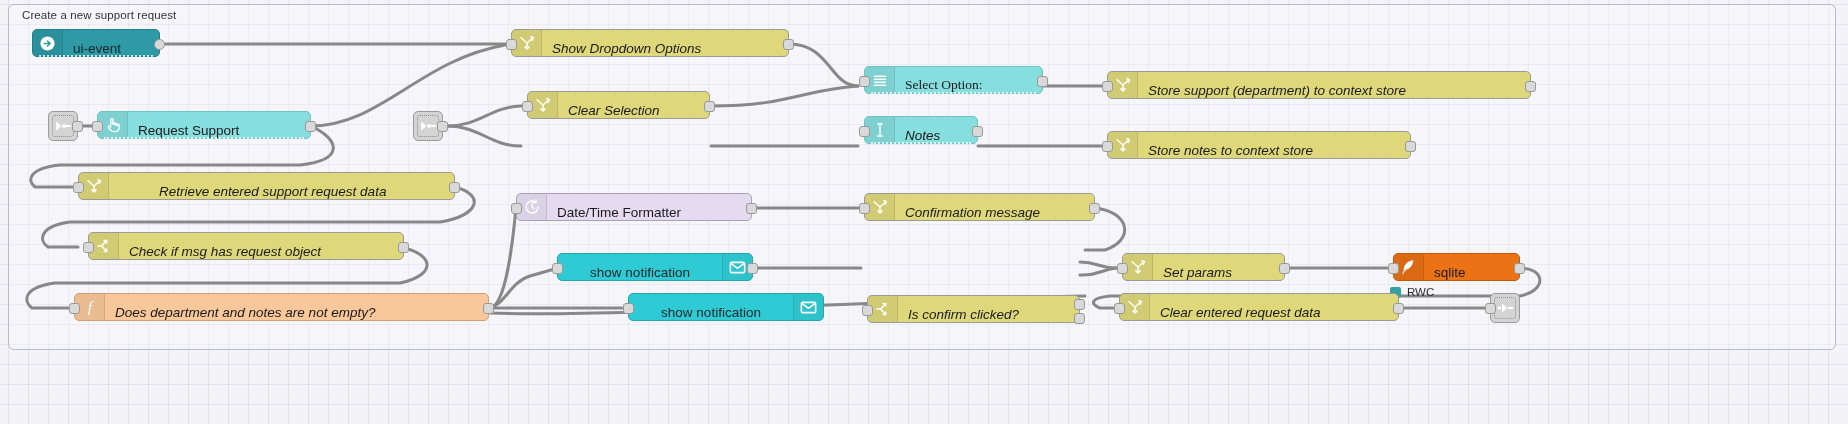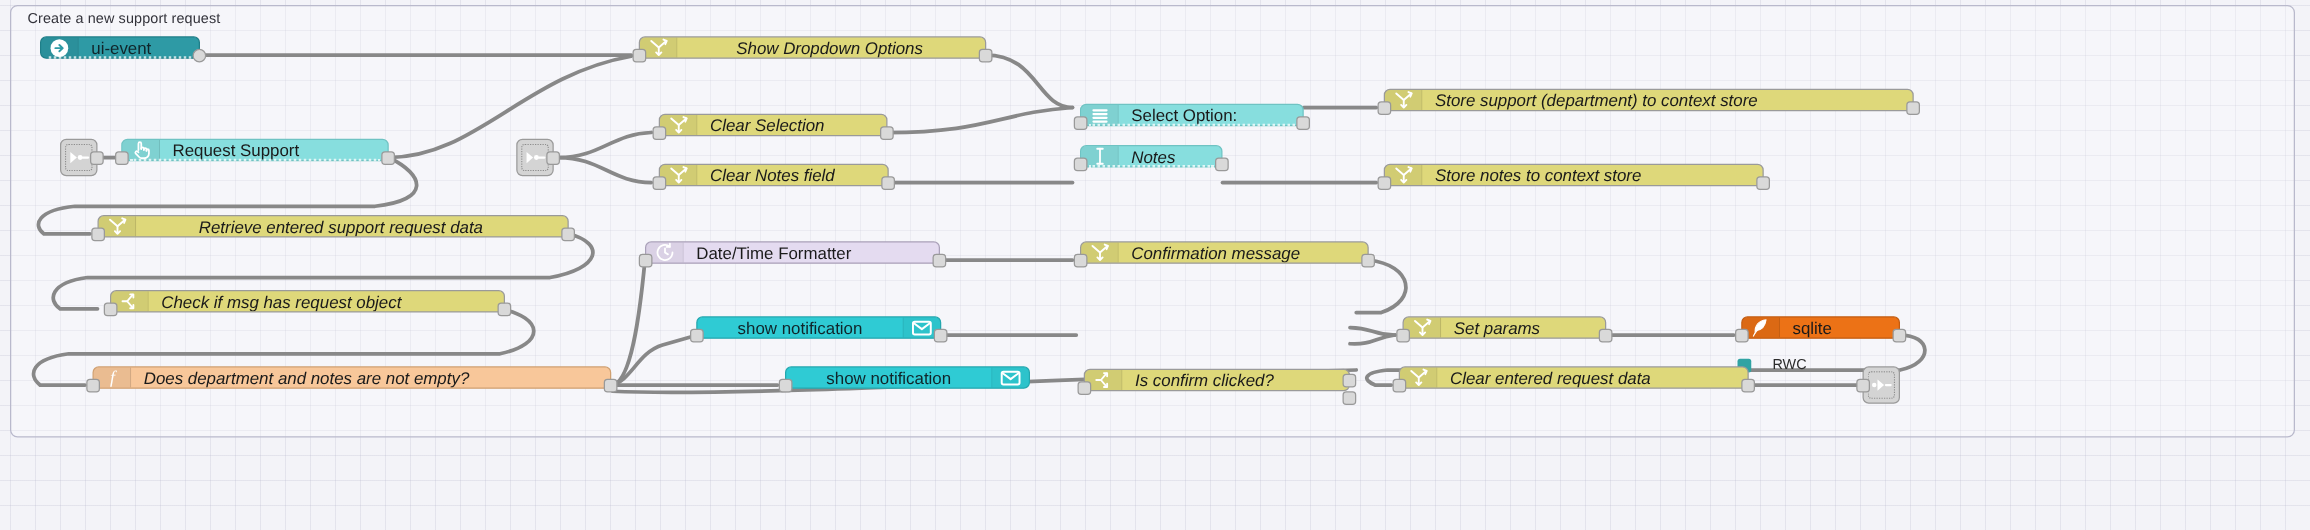--- a/index.html
+++ b/index.html
@@ -33,21 +33,21 @@
     left: 22px; top: 9px;
     font-size: 11.5px;
     color: #32323a;
     letter-spacing: 0.1px;
     white-space: nowrap;
   }
   #wires { position: absolute; left: 0; top: 0; width: 1848px; height: 424px; pointer-events: none; }
 
   .node {
     position: absolute;
-    height: 18px;
+    height: 28px;
     border: 1px solid #9a9a9a;
     border-radius: 5px;
     display: flex;
     align-items: flex-end;
     overflow: visible;
   }
   .node .icon-cell {
     width: 30px; height: 100%;
     flex: 0 0 30px;
     display: flex; align-items: center; justify-content: center;
@@ -97,21 +97,21 @@
     display: flex; align-items: center; justify-content: center;
   }
   .linknode::before {
     content: "";
     position: absolute; left: 3px; top: 3px; right: 3px; bottom: 3px;
     border: 1px dotted #8d8d8d; border-radius: 3px;
   }
 
   .status-badge {
     position: absolute;
-    display: flex; align-items: center; gap: 17px;
+    display: flex; align-items: center; gap: 6px;
     font-size: 11.5px; color: #2c2c2c;
     white-space: nowrap;
   }
   .status-dot {
     width: 11px; height: 11px; border-radius: 2px;
     background: #31a3a3;
     display: inline-block;
   }
 
   svg.gl { display: block; }
@@ -183,37 +183,37 @@
     <div class="icon-cell" style="background:rgba(0,0,0,0.06);">
       <svg class="gl" width="17" height="17" viewBox="0 0 24 24" aria-hidden="true">
         <circle cx="12" cy="12" r="10" fill="#ffffff"></circle>
         <path d="M7.5 12 H15 M12 8.5 L15.8 12 L12 15.5" stroke="#2e9aa5" stroke-width="2.2" fill="none" stroke-linecap="round" stroke-linejoin="round"></path>
       </svg>
     </div>
     <div class="label" style="color:#10252a;">ui-event</div>
     <div class="port out" style="top:9px; border-radius:50%;"></div>
   </div>
 
-  <div class="node" style="left:511px; top:29px; width:278px; background:#ded87a;gap:37px;">
+  <div class="node" style="left:511px; top:29px; width:278px; background:#ded87a;">
     <div class="icon-cell">
       <svg class="gl" width="18" height="18" viewBox="0 0 24 24" aria-hidden="true">
         <g stroke="#ffffff" stroke-width="2" fill="none" stroke-linecap="round" stroke-linejoin="round">
           <path d="M4 5 L12 12 L12 19"></path>
           <path d="M20 5 L12 12"></path>
           <path d="M17 3.5 L20.5 5 L19 8.5"></path>
           <path d="M9.2 17.2 L12 20 L14.8 17.2"></path>
         </g>
       </svg>
     </div>
     <div class="label italic">Show Dropdown Options</div>
     <div class="port in" style="top:9px;"></div>
     <div class="port out" style="top:9px;"></div>
   </div>
 
-  <div class="node dashed-base" style="left:864px; top:83px; width:179px; background:#87dede; border-color:#6fc3c3;">
+  <div class="node dashed-base" style="left:864px; top:66px; width:179px; background:#87dede; border-color:#6fc3c3;font-family:Liberation Serif, serif;">
     <div class="icon-cell">
       <svg class="gl" width="18" height="18" viewBox="0 0 24 24" aria-hidden="true">
         <g stroke="#ffffff" stroke-width="2.3" stroke-linecap="round">
           <path d="M5 7 H19"></path>
             <path d="M5 11 H19"></path>
             <path d="M5 15 H19"></path>
             <path d="M5 19 H19"></path>
         </g>
       </svg>
     </div>
@@ -281,35 +281,20 @@
           <path d="M17 3.5 L20.5 5 L19 8.5"></path>
             <path d="M9.2 17.2 L12 20 L14.8 17.2"></path>
         </g>
       </svg>
     </div>
     <div class="label italic">Clear Selection</div>
     <div class="port in" style="top:9px;"></div>
     <div class="port out" style="top:9px;"></div>
   </div>
 
-  <div class="node" style="left:527px; top:131px; width:184px; background:#ded87a;">
-    <div class="icon-cell">
-      <svg class="gl" width="18" height="18" viewBox="0 0 24 24" aria-hidden="true">
-        <g stroke="#ffffff" stroke-width="2" fill="none" stroke-linecap="round" stroke-linejoin="round">
-          <path d="M4 5 L12 12 L12 19"></path>
-            <path d="M20 5 L12 12"></path>
-          <path d="M17 3.5 L20.5 5 L19 8.5"></path>
-            <path d="M9.2 17.2 L12 20 L14.8 17.2"></path>
-        </g>
-      </svg>
-    </div>
-    <div class="label italic">Clear Notes field</div>
-    <div class="port in" style="top:9px;"></div>
-    <div class="port out" style="top:9px;"></div>
-  </div>
 
   <div class="node dashed-base" style="left:864px; top:116px; width:114px; background:#87dede; border-color:#6fc3c3;">
     <div class="icon-cell">
       <svg class="gl" width="18" height="18" viewBox="0 0 24 24" aria-hidden="true">
         <g stroke="#ffffff" stroke-width="1.9" fill="none" stroke-linecap="round">
           <path d="M9 4 H15"></path>
             <path d="M12 4 V20"></path>
             <path d="M9 20 H15"></path>
         </g>
       </svg>

